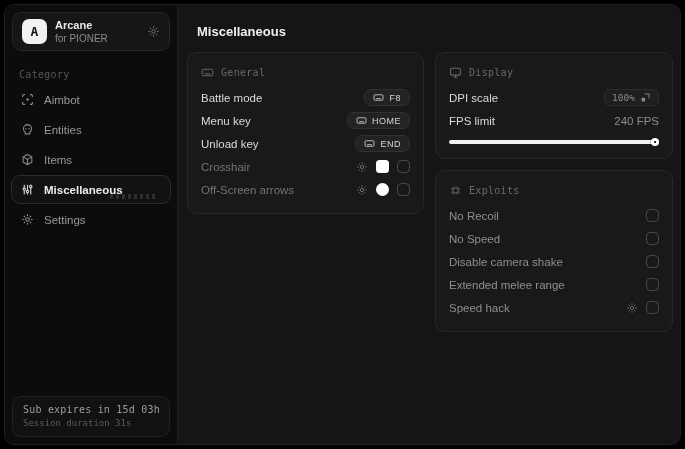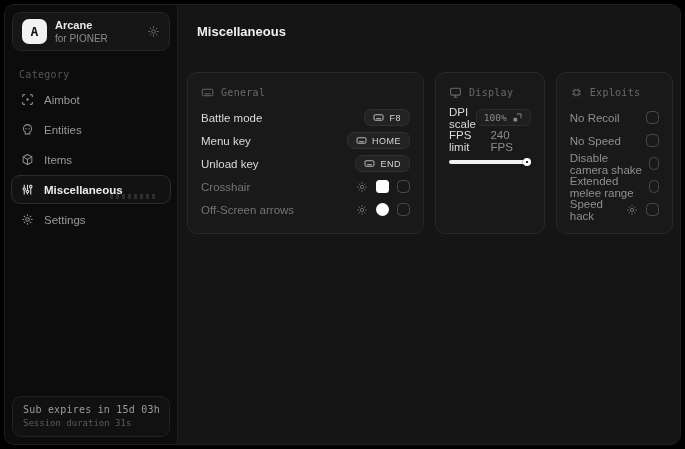--- a/index.html
+++ b/index.html
@@ -22,22 +22,22 @@
   .nav-deco{position:absolute;right:12px;bottom:4px;width:48px;height:5px;opacity:.18;background-image:repeating-linear-gradient(90deg,#aaa 0 3px,transparent 3px 6px);border-radius:1px;}
   .sub-card{margin:auto 7px 7px;padding:7px 10px 8px;background:#111111;border:1px solid #222;border-radius:9px;font-family:"DejaVu Sans Mono",monospace;}
   .sub-line1{font-size:10px;color:#9d9d9d;letter-spacing:.2px;white-space:nowrap;}
   .sub-line2{font-size:9px;color:#5c5c5c;margin-top:3px;white-space:nowrap;}
 
   
   .main{flex:1;background:#151515;padding:10px 10px 0 9px;}
   .page-title{font-size:13px;font-weight:700;color:#f0f0f0;margin:9px 0 13px 10px;}
   .cols{display:flex;gap:11px;align-items:flex-start;}
   .col-left{width:237px;flex:0 0 237px;}
-  .col-right{width:238px;flex:0 0 238px;display:flex;flex-direction:row;gap:11px;}
-  .panel{background:#191919;border:1px solid #282828;border-radius:10px;padding:10px 13px 12px;box-sizing:border-box;margin-top:20px;}
+  .col-right{width:238px;flex:0 0 238px;display:flex;flex-direction:column;gap:11px;}
+  .panel{background:#191919;border:1px solid #282828;border-radius:10px;padding:10px 13px 12px;box-sizing:border-box;}
   .panel-header{display:flex;align-items:center;gap:7px;font-family:"DejaVu Sans Mono",monospace;font-size:10px;color:#6a6a6a;margin:3px 0 7px;letter-spacing:.3px;}
   .panel-header .ph-icon{display:flex;color:#6a6a6a;}
   .row{display:flex;align-items:center;justify-content:space-between;height:23px;}
   .lbl{font-size:11.5px;color:#dadada;}
   .lbl.dim{color:#747474;}
   .lbl.mid{color:#8f8f8f;}
   .keybadge{display:inline-flex;align-items:center;gap:5px;background:#232323;border:1px solid #313131;border-radius:7px;padding:2px 8px;font-size:9px;color:#d6d6d6;letter-spacing:.5px;cursor:pointer;}
   .keybadge .kb-icon{display:flex;color:#bdbdbd;}
   .controls{display:flex;align-items:center;gap:8px;}
   .gear{color:#6e6e6e;display:flex;cursor:pointer;}

